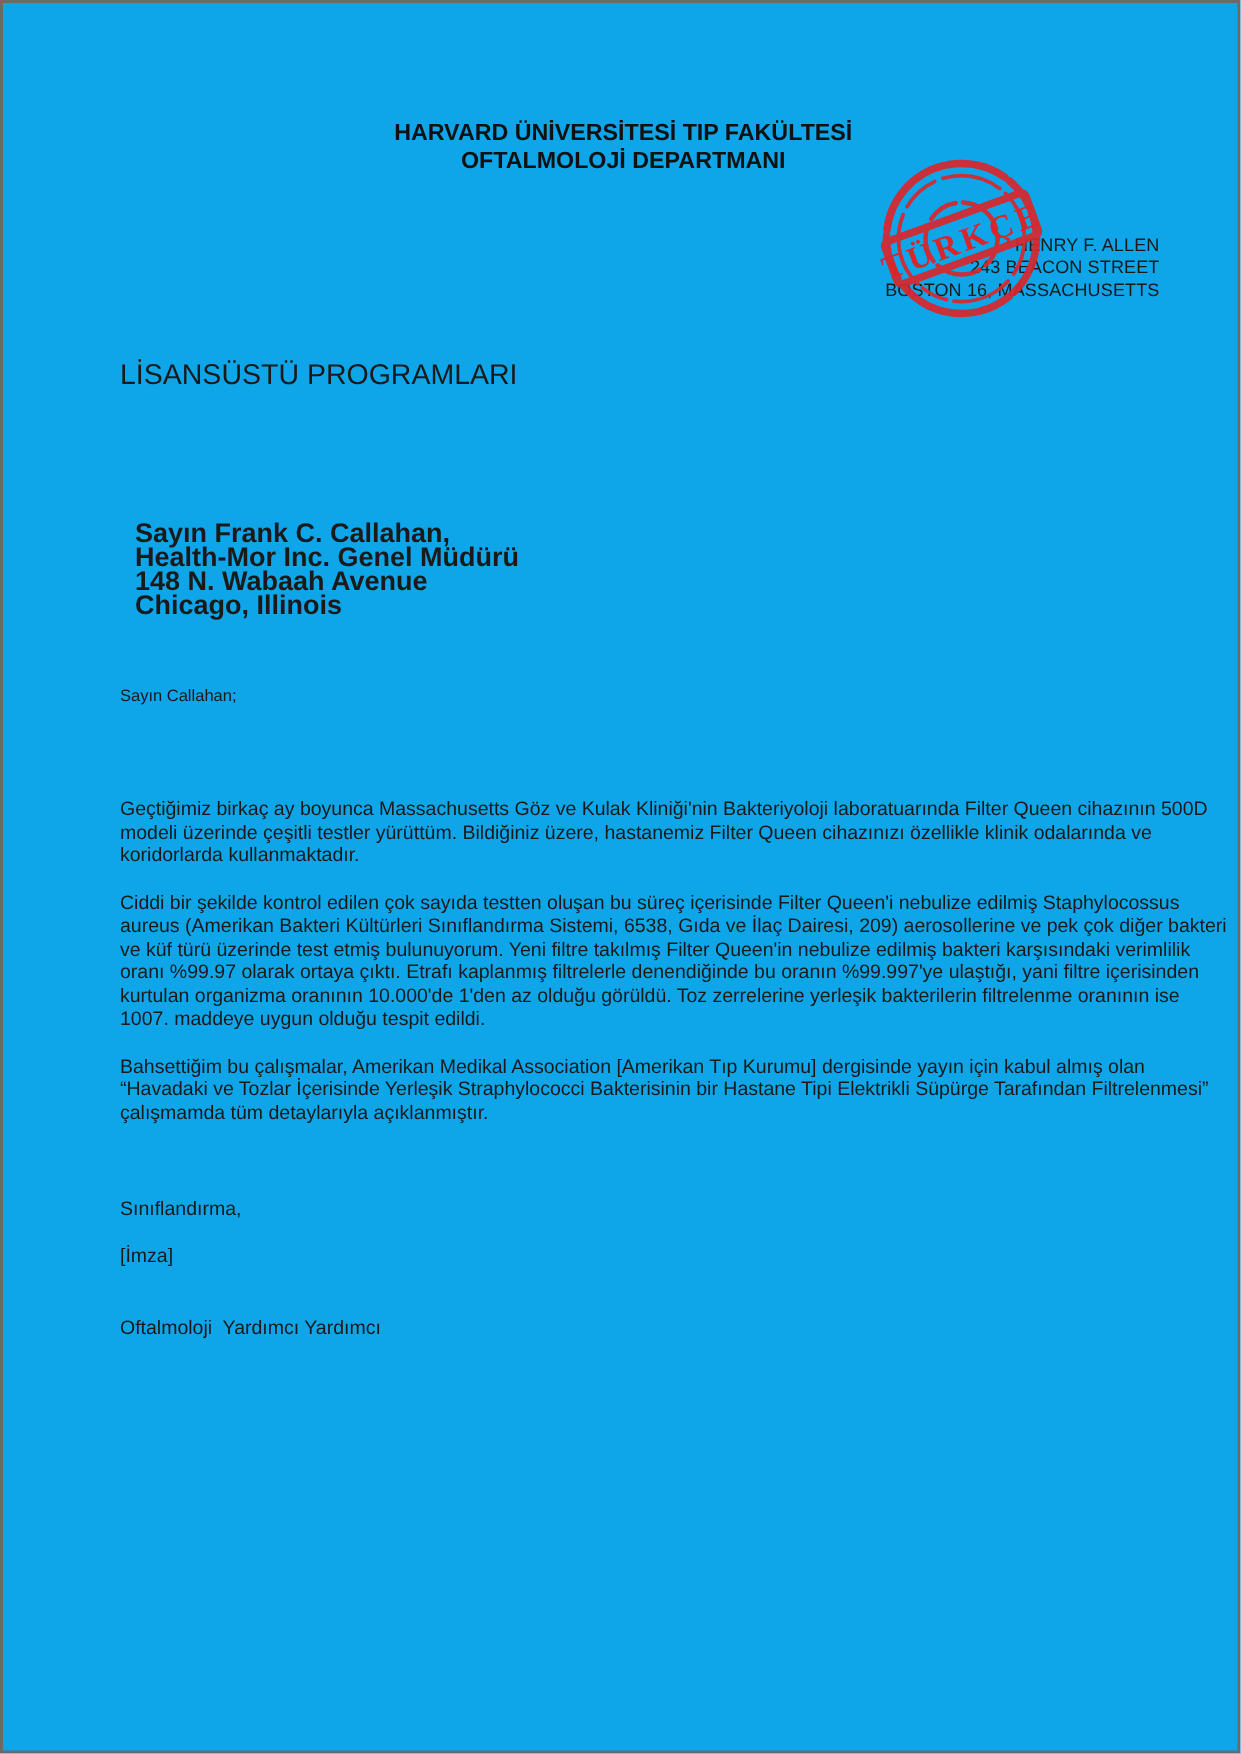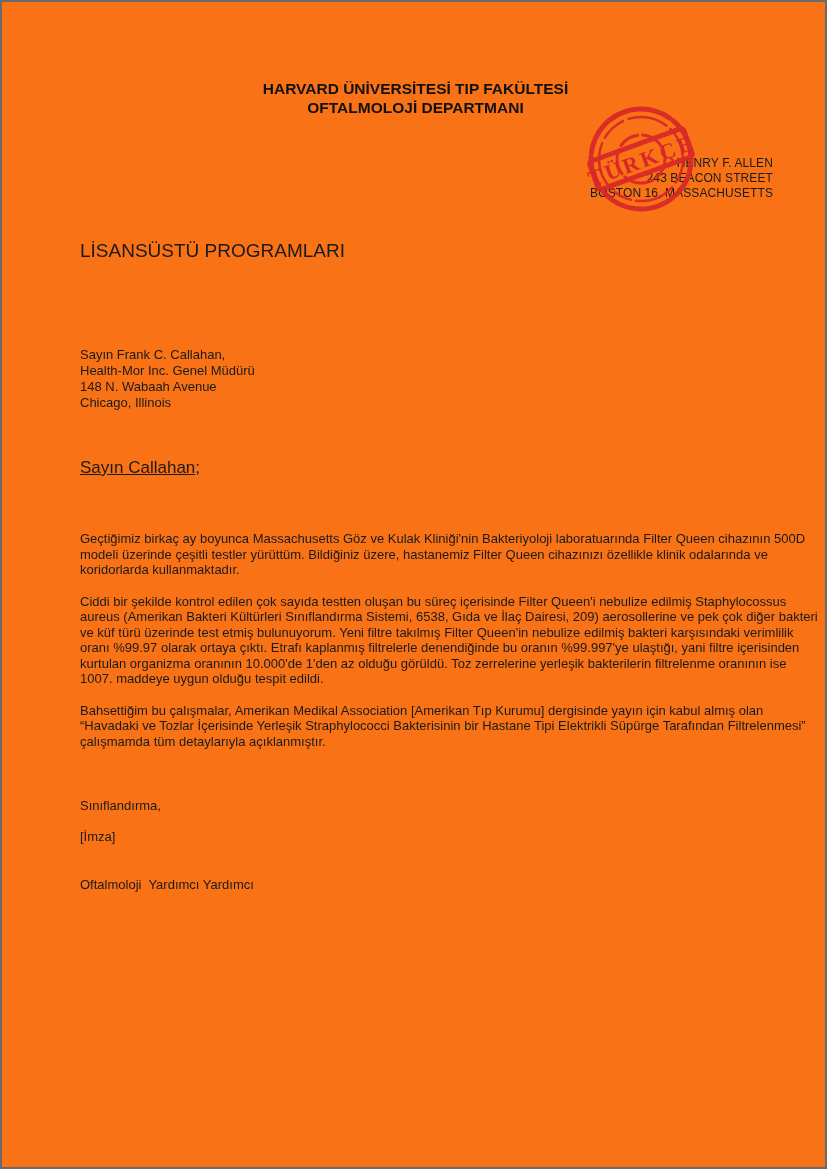--- a/index.html
+++ b/index.html
@@ -1,39 +1,39 @@
 <!DOCTYPE html>
 <html><head>
 <meta charset="utf-8">
 <style>
   html, body { margin: 0; padding: 0; background: #ffffff; }
   body { width: 827px; height: 1169px; position: relative; overflow: hidden; }
   .page {
     position: absolute; left: 0; top: 0; width: 823px; height: 1165px;
-    border: 2px solid #6a6a6a; background: #f97316;
+    border: 2px solid #6a6a6a; background: #0ea5e9;
     font-family: "Liberation Sans", sans-serif; color: #1a1a1a;
   }
   .header {
     position: absolute; left: 0; width: 827px; top: 77px;
     text-align: center; font-weight: bold; font-size: 15.5px; line-height: 19px; color: #111;
   }
   .sender {
     position: absolute; right: 52px; top: 154px; text-align: right;
     font-size: 12px; line-height: 15px; color: #1a1a1a; letter-spacing: 0.1px;
   }
   .stamp {
     position: absolute; left: 583px; top: 102px; width: 110px; height: 110px;
   }
   .dept-title {
     position: absolute; left: 78px; top: 238px; font-size: 19px; line-height: 22px; color: #1a1a1a;
   }
   .recipient {
-    position: absolute; left: 78px; top: 345px; font-size: 13px; line-height: 16px;
+    position: absolute; left: 88px; top: 345px; font-size: 18px; line-height: 16px; font-weight: bold;
   }
-  .salutation { position: absolute; left: 78px; top: 456px; font-size: 17px; text-decoration: underline; }
+  .salutation { position: absolute; left: 78px; top: 456px; font-size: 11px; }
   .body {
     position: absolute; left: 78px; top: 486px; width: 740px; font-size: 13px; line-height: 15.5px; margin-top: 43px;
   }
   .body p { margin: 0 0 16px 0; }
   .closing { position: absolute; left: 78px; top: 796px; font-size: 13px; }
   .signature { position: absolute; left: 78px; top: 827px; font-size: 13px; }
   .title-line { position: absolute; left: 78px; top: 875px; font-size: 13px; white-space: pre; }
 </style>
 </head>
 <body>

